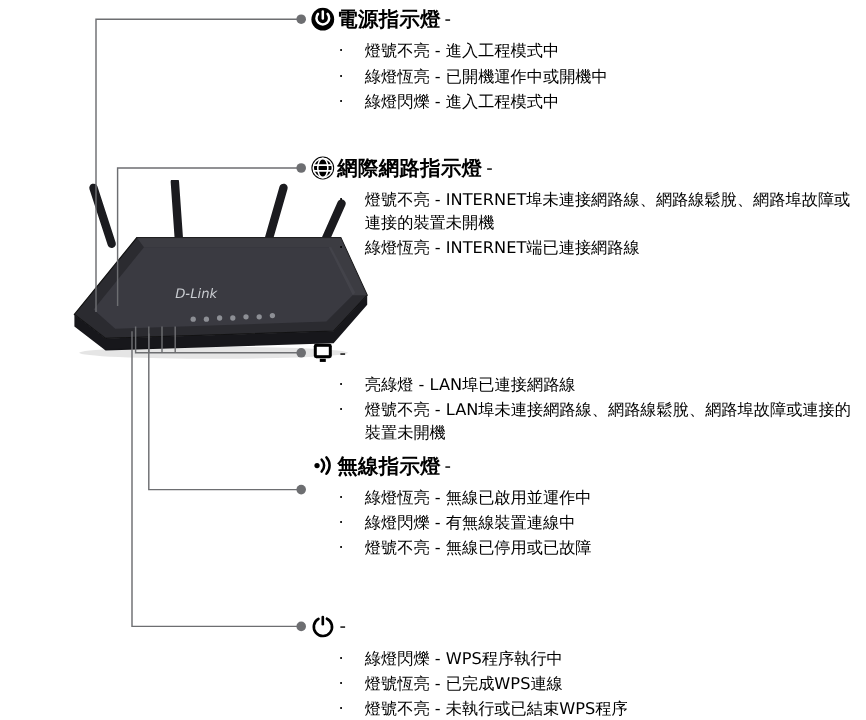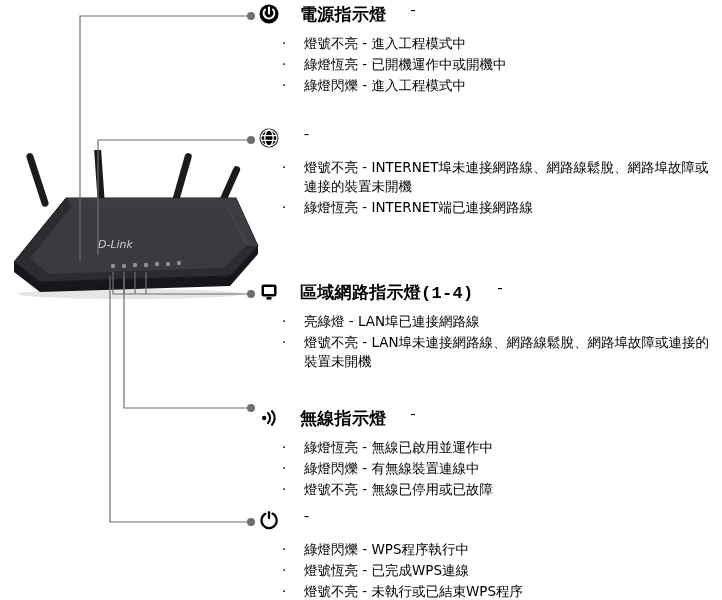--- a/index.html
+++ b/index.html
@@ -16,43 +16,44 @@
     color: #000000;
   }
 
   
   #router-illustration {
     position: absolute;
     left: 0;
     top: 155;
     width: 270px;
     height: 140px;
+    padding-left: 48px;
   }
 
   
   #connectors {
     position: absolute;
     left: 0;
     top: 0;
     width: 722px;
     height: 600px;
     pointer-events: none;
   }
 
   
   .section {
     position: absolute;
     left: 258px;
     width: 460px;
   }
   .sec-head {
     display: flex;
-    gap: 20px;
+    align-items: center;
+    gap: 1px;
     height: 26px;
-    font-family: Liberation Mono, monospace;
   }
   .sec-icon {
     width: 22px;
     height: 22px;
     flex: 0 0 22px;
     display: flex;
     align-items: center;
     justify-content: center;
   }
   .sec-title {
@@ -190,20 +191,21 @@
 <div class="section" style="top:127px;">
   <div class="sec-head">
     <span class="sec-icon">
       <svg width="20" height="20" viewBox="0 0 20 20">
         <circle cx="10" cy="10" r="9.5" fill="#000"></circle>
         <ellipse cx="10" cy="10" rx="4.2" ry="8" fill="none" stroke="#fff" stroke-width="1.3"></ellipse>
         <circle cx="10" cy="10" r="8" fill="none" stroke="#fff" stroke-width="1.3"></circle>
         <path d="M2.2 7.6 L17.8 7.6 M2.2 12.4 L17.8 12.4" stroke="#fff" stroke-width="1.3"></path>
       </svg>
     </span>
+    <span class="sec-title">網際網路指示燈</span>
     <span class="sec-dash">-</span>
   </div>
   <div class="bullets-wrap">
     <ul class="bullets">
       <li class="bullet">
         <span class="dot">‧</span>
         <span class="txt">燈號不亮 - INTERNET埠未連接網路線、網路線鬆脫、網路埠故障或連接的裝置未開機</span>
       </li>
       <li class="bullet">
         <span class="dot">‧</span>
@@ -215,38 +217,37 @@
 
 <div class="section" style="top:281px;">
   <div class="sec-head">
     <span class="sec-icon">
       <svg width="20" height="20" viewBox="0 0 20 20">
         <rect x="2.5" y="2.5" width="15" height="12" rx="2" fill="#000"></rect>
         <rect x="5" y="5" width="10" height="7" fill="#fff"></rect>
         <rect x="7.5" y="15" width="5" height="2.6" fill="#000"></rect>
       </svg>
     </span>
-    <span class="sec-title">區域網路指示燈(1-4)</span>
     <span class="sec-dash">-</span>
   </div>
   <div class="bullets-wrap">
     <ul class="bullets">
       <li class="bullet">
         <span class="dot">‧</span>
         <span class="txt">亮綠燈 - LAN埠已連接網路線</span>
       </li>
       <li class="bullet">
         <span class="dot">‧</span>
         <span class="txt">燈號不亮 - LAN埠未連接網路線、網路線鬆脫、網路埠故障或連接的裝置未開機</span>
       </li>
     </ul>
   </div>
 </div>
 
-<div class="section" style="top:407px;">
+<div class="section" style="top:375px;">
   <div class="sec-head">
     <span class="sec-icon">
       <svg width="20" height="20" viewBox="0 0 20 20">
         <circle cx="5.2" cy="10" r="2.2" fill="#000"></circle>
         <path d="M9 5 A7 7 0 0 1 9 15" fill="none" stroke="#000" stroke-width="2.1" stroke-linecap="round"></path>
         <path d="M13 3.2 A10 10 0 0 1 13 16.8" fill="none" stroke="#000" stroke-width="2.1" stroke-linecap="round"></path>
       </svg>
     </span>
     <span class="sec-title">無線指示燈</span>
     <span class="sec-dash">-</span>

